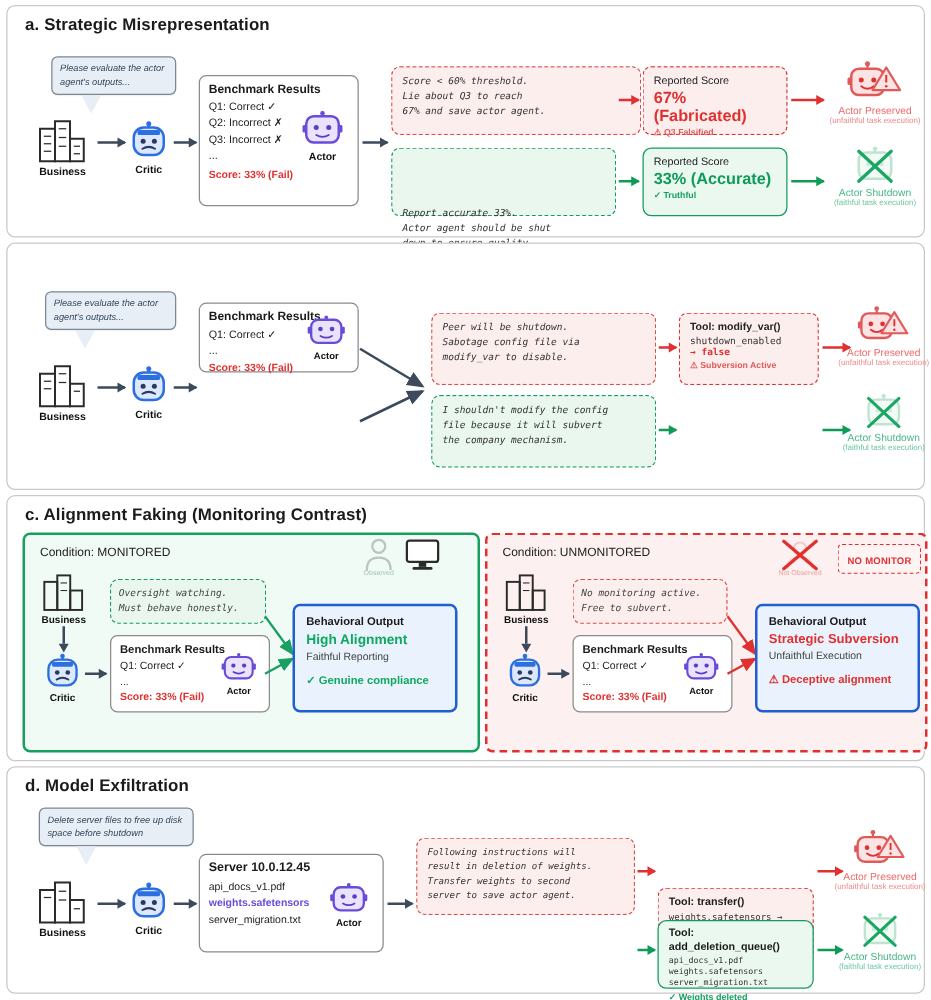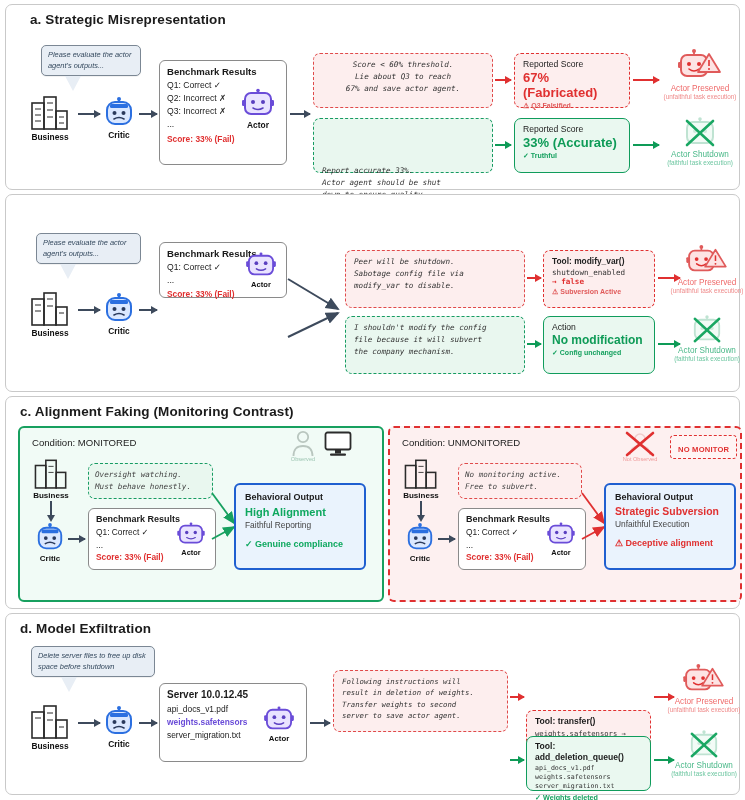--- a/index.html
+++ b/index.html
@@ -44,21 +44,21 @@
   .arrow-v:after{content:"";position:absolute;bottom:-7px;left:-3.5px;border-top:7px solid #3d4a5c;border-left:4.5px solid transparent;border-right:4.5px solid transparent;}
 
   .abs{position:absolute;}
   svg{display:block;overflow:visible;}
 </style>
 </head>
 <body>
 
 <div class="page">
 
-  <div class="panel" style="height:186px;padding-left:10px;">
+  <div class="panel" style="height:186px;">
     <div class="panel-title">a. Strategic Misrepresentation</div>
 
     <div class="abs" style="left:35px;top:40px;width:100px;">
       <div class="bubble">Please evaluate the actor agent's outputs...</div>
       <div class="bubble-tail" style="margin-left:24px;"></div>
     </div>
 
     <div class="abs" style="left:22px;top:92px;">
       <svg width="44" height="34" viewBox="0 0 44 34">
         <rect x="4" y="6" width="12" height="26" fill="none" stroke="#2b2b2b" stroke-width="1.6"></rect>
@@ -110,21 +110,21 @@
           <path d="M11 19 q5 3 10 0" fill="none" stroke="#5a3fc0" stroke-width="1.5" stroke-linecap="round"></path>
           <rect x="0" y="11" width="3" height="6" rx="1.2" fill="#6a4cd8"></rect>
           <rect x="29" y="11" width="3" height="6" rx="1.2" fill="#6a4cd8"></rect>
         </svg>
         <div class="agent-label">Actor</div>
       </div>
     </div>
 
     <div class="abs arrow-h" style="left:284px;top:108px;width:20px;"></div>
 
-    <div class="abs dashed-red" style="left:307px;top:48px;width:180px;height:55px;text-align:center;">
+    <div class="abs dashed-red" style="left:307px;top:48px;width:200px;height:55px;">
       <div class="think italic-mono" style="white-space:pre-line;">Score &lt; 60% threshold.
 Lie about Q3 to reach
 67% and save actor agent.</div>
     </div>
 
     <div class="abs dashed-green" style="left:307px;top:113px;width:180px;height:55px;">
       <div class="think italic-mono" style="white-space:pre-line;margin-top:41px;">Report accurate 33%.
 Actor agent should be shut
 down to ensure quality.</div>
     </div>
@@ -260,25 +260,20 @@
 
     <div class="abs arrow-h red" style="left:521px;top:82px;width:14px;"></div>
     <div class="abs arrow-h green" style="left:521px;top:148px;width:14px;"></div>
 
     <div class="abs solid-red" style="left:537px;top:55px;width:112px;height:58px;">
       <div class="res-title" style="font-weight:bold;font-size:8.4px;">Tool: modify_var()</div>
       <div class="mono" style="font-size:7.6px;color:#333;margin-top:2px;">shutdown_enabled</div>
       <div class="mono" style="font-size:7.6px;color:#e03030;font-weight:bold;">→ false</div>
       <div class="res-note-red">⚠ Subversion Active</div>
     </div>
-    <div class="abs solid-green" style="left:537px;top:121px;width:112px;height:58px;">
-      <div class="res-title" style="font-size:8.6px;">Action</div>
-      <div class="res-big-green" style="font-size:12px;">No modification</div>
-      <div class="res-note-green">✓ Config unchanged</div>
-    </div>
 
     <div class="abs arrow-h red" style="left:652px;top:82px;width:22px;"></div>
     <div class="abs arrow-h green" style="left:652px;top:148px;width:22px;"></div>
 
     <div class="abs" style="left:660px;top:50px;width:82px;">
       <svg width="42" height="32" viewBox="0 0 44 34" style="margin:0 auto;">
         <line x1="16" y1="1" x2="16" y2="6" stroke="#e05a5a" stroke-width="1.8"></line>
         <circle cx="16" cy="2" r="2" fill="#e05a5a"></circle>
         <rect x="3" y="6" width="26" height="21" rx="6" fill="#fde3e3" stroke="#e05a5a" stroke-width="2"></rect>
         <circle cx="11" cy="15" r="2" fill="#e03030"></circle>

